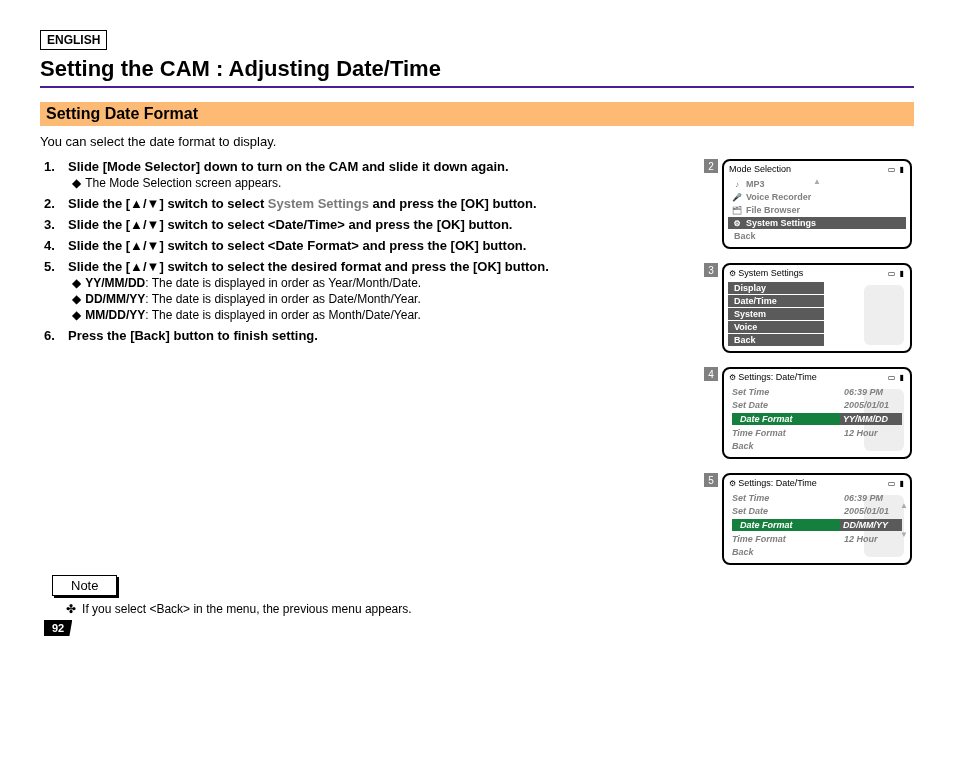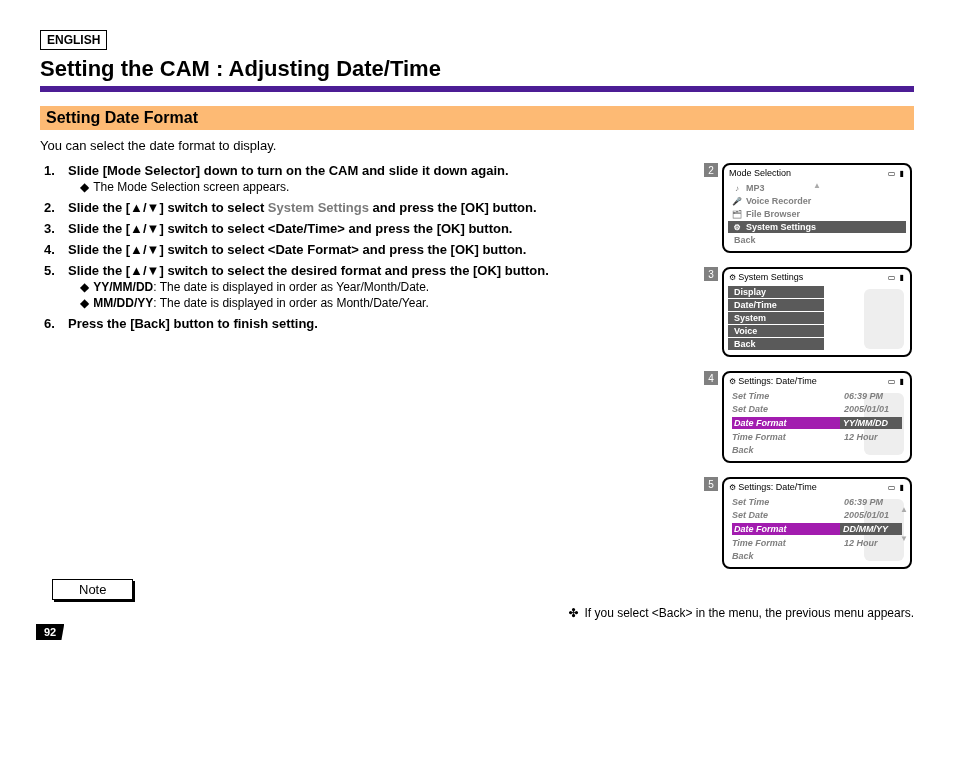--- a/index.html
+++ b/index.html
@@ -19,21 +19,21 @@
     border: 1.5px solid #000;
     display: inline-block;
     padding: 2px 6px;
     font-weight: bold;
     font-size: 12px;
     margin-bottom: 6px;
   }
   .title {
     font-size: 22px;
     font-weight: bold;
-    border-bottom: 6px solid #4c1d95;
+    border-bottom: 2px solid #4c1d95;
     padding-bottom: 4px;
     margin-bottom: 14px;
   }
   .subtitle {
     background: #fdba74;
     font-size: 16px;
     font-weight: bold;
     padding: 3px 6px;
     margin-bottom: 8px;
   }
@@ -66,47 +66,46 @@
     position: absolute;
     left: 4px;
   }
   .steps .head {
     font-weight: bold;
   }
   .steps .head .grey { color: #7a7a7a; }
   .sub {
     font-size: 12px;
     margin-top: 2px;
-    margin-left: 12px;
+    margin-left: 4px;
   }
   .sub .diamond { margin-right: 4px; }
   .note-box {
     display:inline-block;
     border: 1px solid #000;
     box-shadow: 2px 2px 0 #000;
-    padding: 2px 26px;
+    padding: 2px 18px;
     font-size: 13px;
     margin: 10px 0 6px 12px;
   }
   .note-line {
     font-size: 12px;
     margin-left: 26px;
-    text-align: right;
   }
   .note-line .diamond { margin-right: 6px; }
   .page-num {
     background: #000;
     color: #fff;
     font-size: 11px;
     font-weight: bold;
     padding: 2px 8px 2px 8px;
     clip-path: polygon(0 0, 100% 0, 90% 100%, 0 100%);
     display: inline-block;
     position: absolute;
-    left: 36px;
+    left: 44px;
     bottom: 10px;
   }
   
   .illus-col {
     width: 210px;
     display: flex;
     flex-direction: column;
     gap: 14px;
     position: relative;
   }
@@ -190,21 +189,21 @@
     margin: 1px 0;
     color: #808080;
     font-weight: bold;
     position: relative;
     z-index:1;
     font-style:italic;
   }
   .kv .k { flex:1; }
   .kv .v { flex:0 0 auto; min-width:62px; text-align:left; padding-left:4px;}
   .kv.sel { background: transparent; }
-  .kv.sel .k { background:#a21caf; color:#fff; padding:1px 2px; }
+  .kv.sel .k { background:#15803d; color:#fff; padding:1px 8px; }
   .kv.sel .v { background:#5a5a5a; color:#fff; padding:1px 3px; font-weight:bold;}
   .side-arrows {
     position:absolute;
     right:2px;
     top:30%;
     display:flex;
     flex-direction:column;
     gap:20px;
     color:#aaa;
     font-size:8px;
@@ -236,20 +235,21 @@
       </li>
       <li class="gap-md">
         <div class="head">Slide the [▲/▼] switch to select &lt;Date/Time&gt; and press the [OK] button.</div>
       </li>
       <li class="gap-sm">
         <div class="head">Slide the [▲/▼] switch to select &lt;Date Format&gt; and press the [OK] button.</div>
       </li>
       <li>
         <div class="head">Slide the [▲/▼] switch to select the desired format and press the [OK] button.</div>
         <div class="sub"><span class="diamond">◆</span><b>YY/MM/DD</b><span>: The date is displayed in order as Year/Month/Date.</span></div>
+        <div class="sub"><span class="diamond">◆</span><b>DD/MM/YY</b><span>: The date is displayed in order as Date/Month/Year.</span></div>
         <div class="sub"><span class="diamond">◆</span><b>MM/DD/YY</b><span>: The date is displayed in order as Month/Date/Year.</span></div>
       </li>
       <li>
         <div class="head">Press the [Back] button to finish setting.</div>
       </li>
     </ol>
 
     <div class="illus-col">
 
       <div class="illus">

